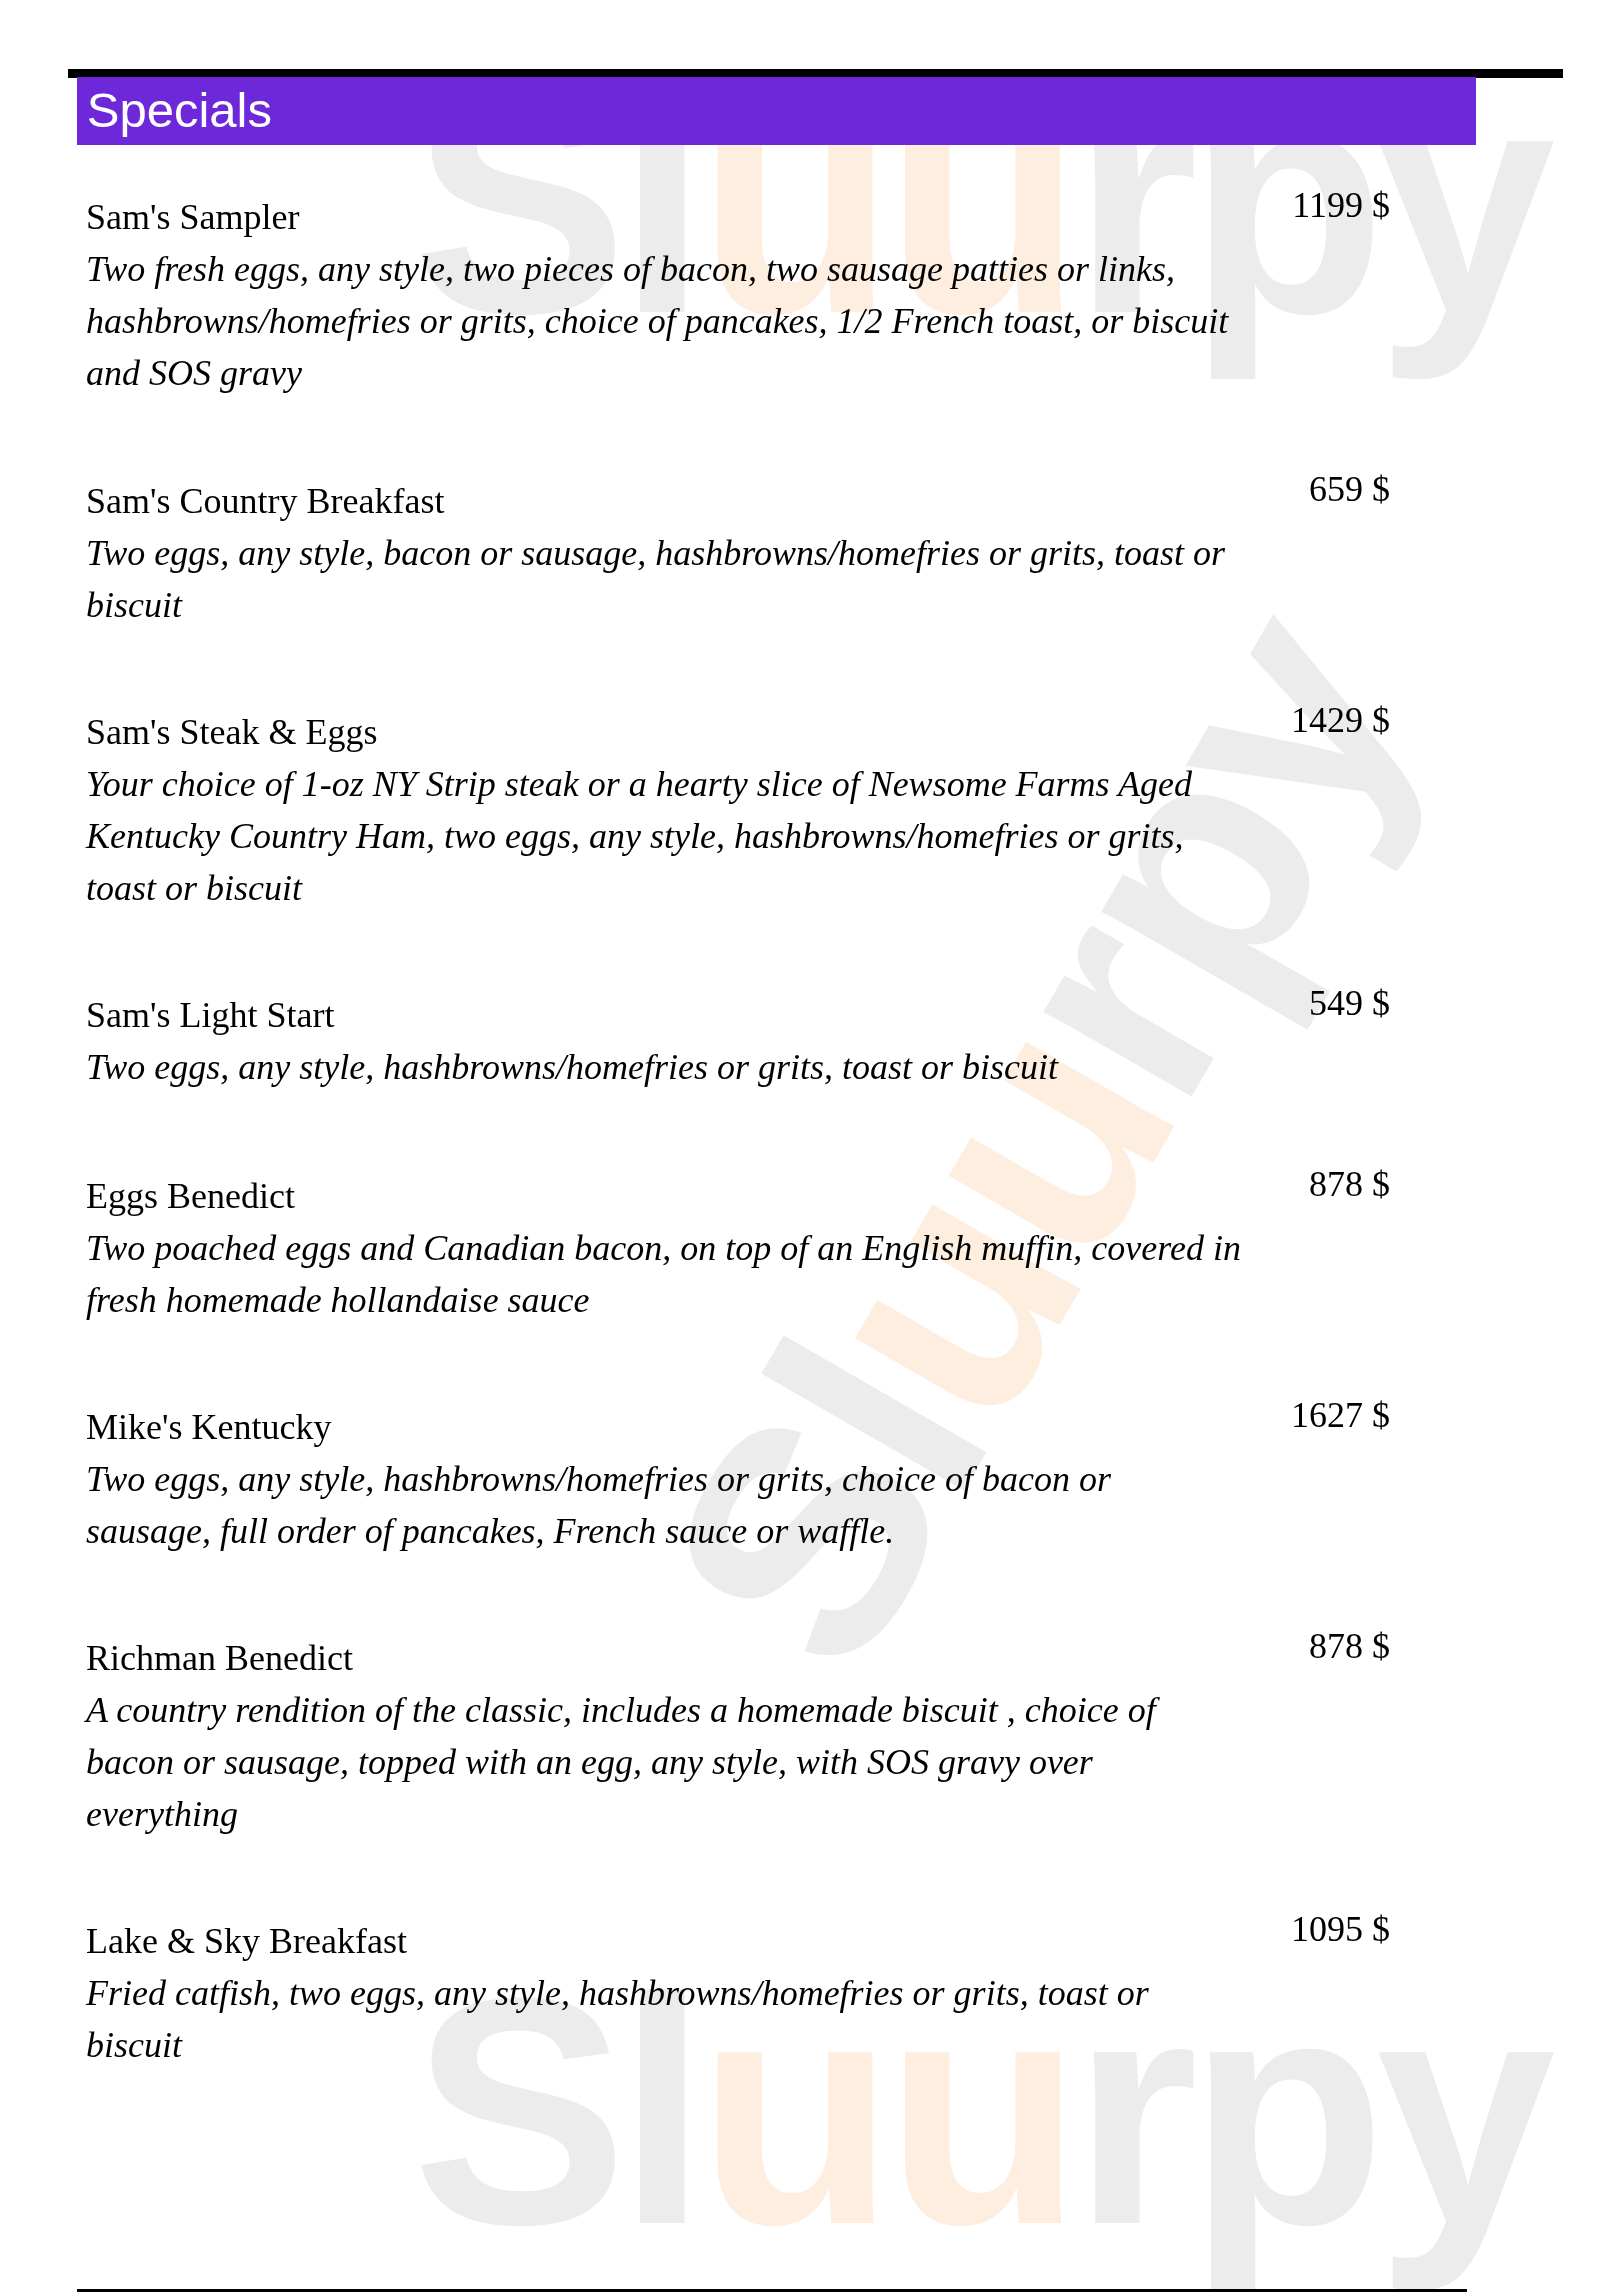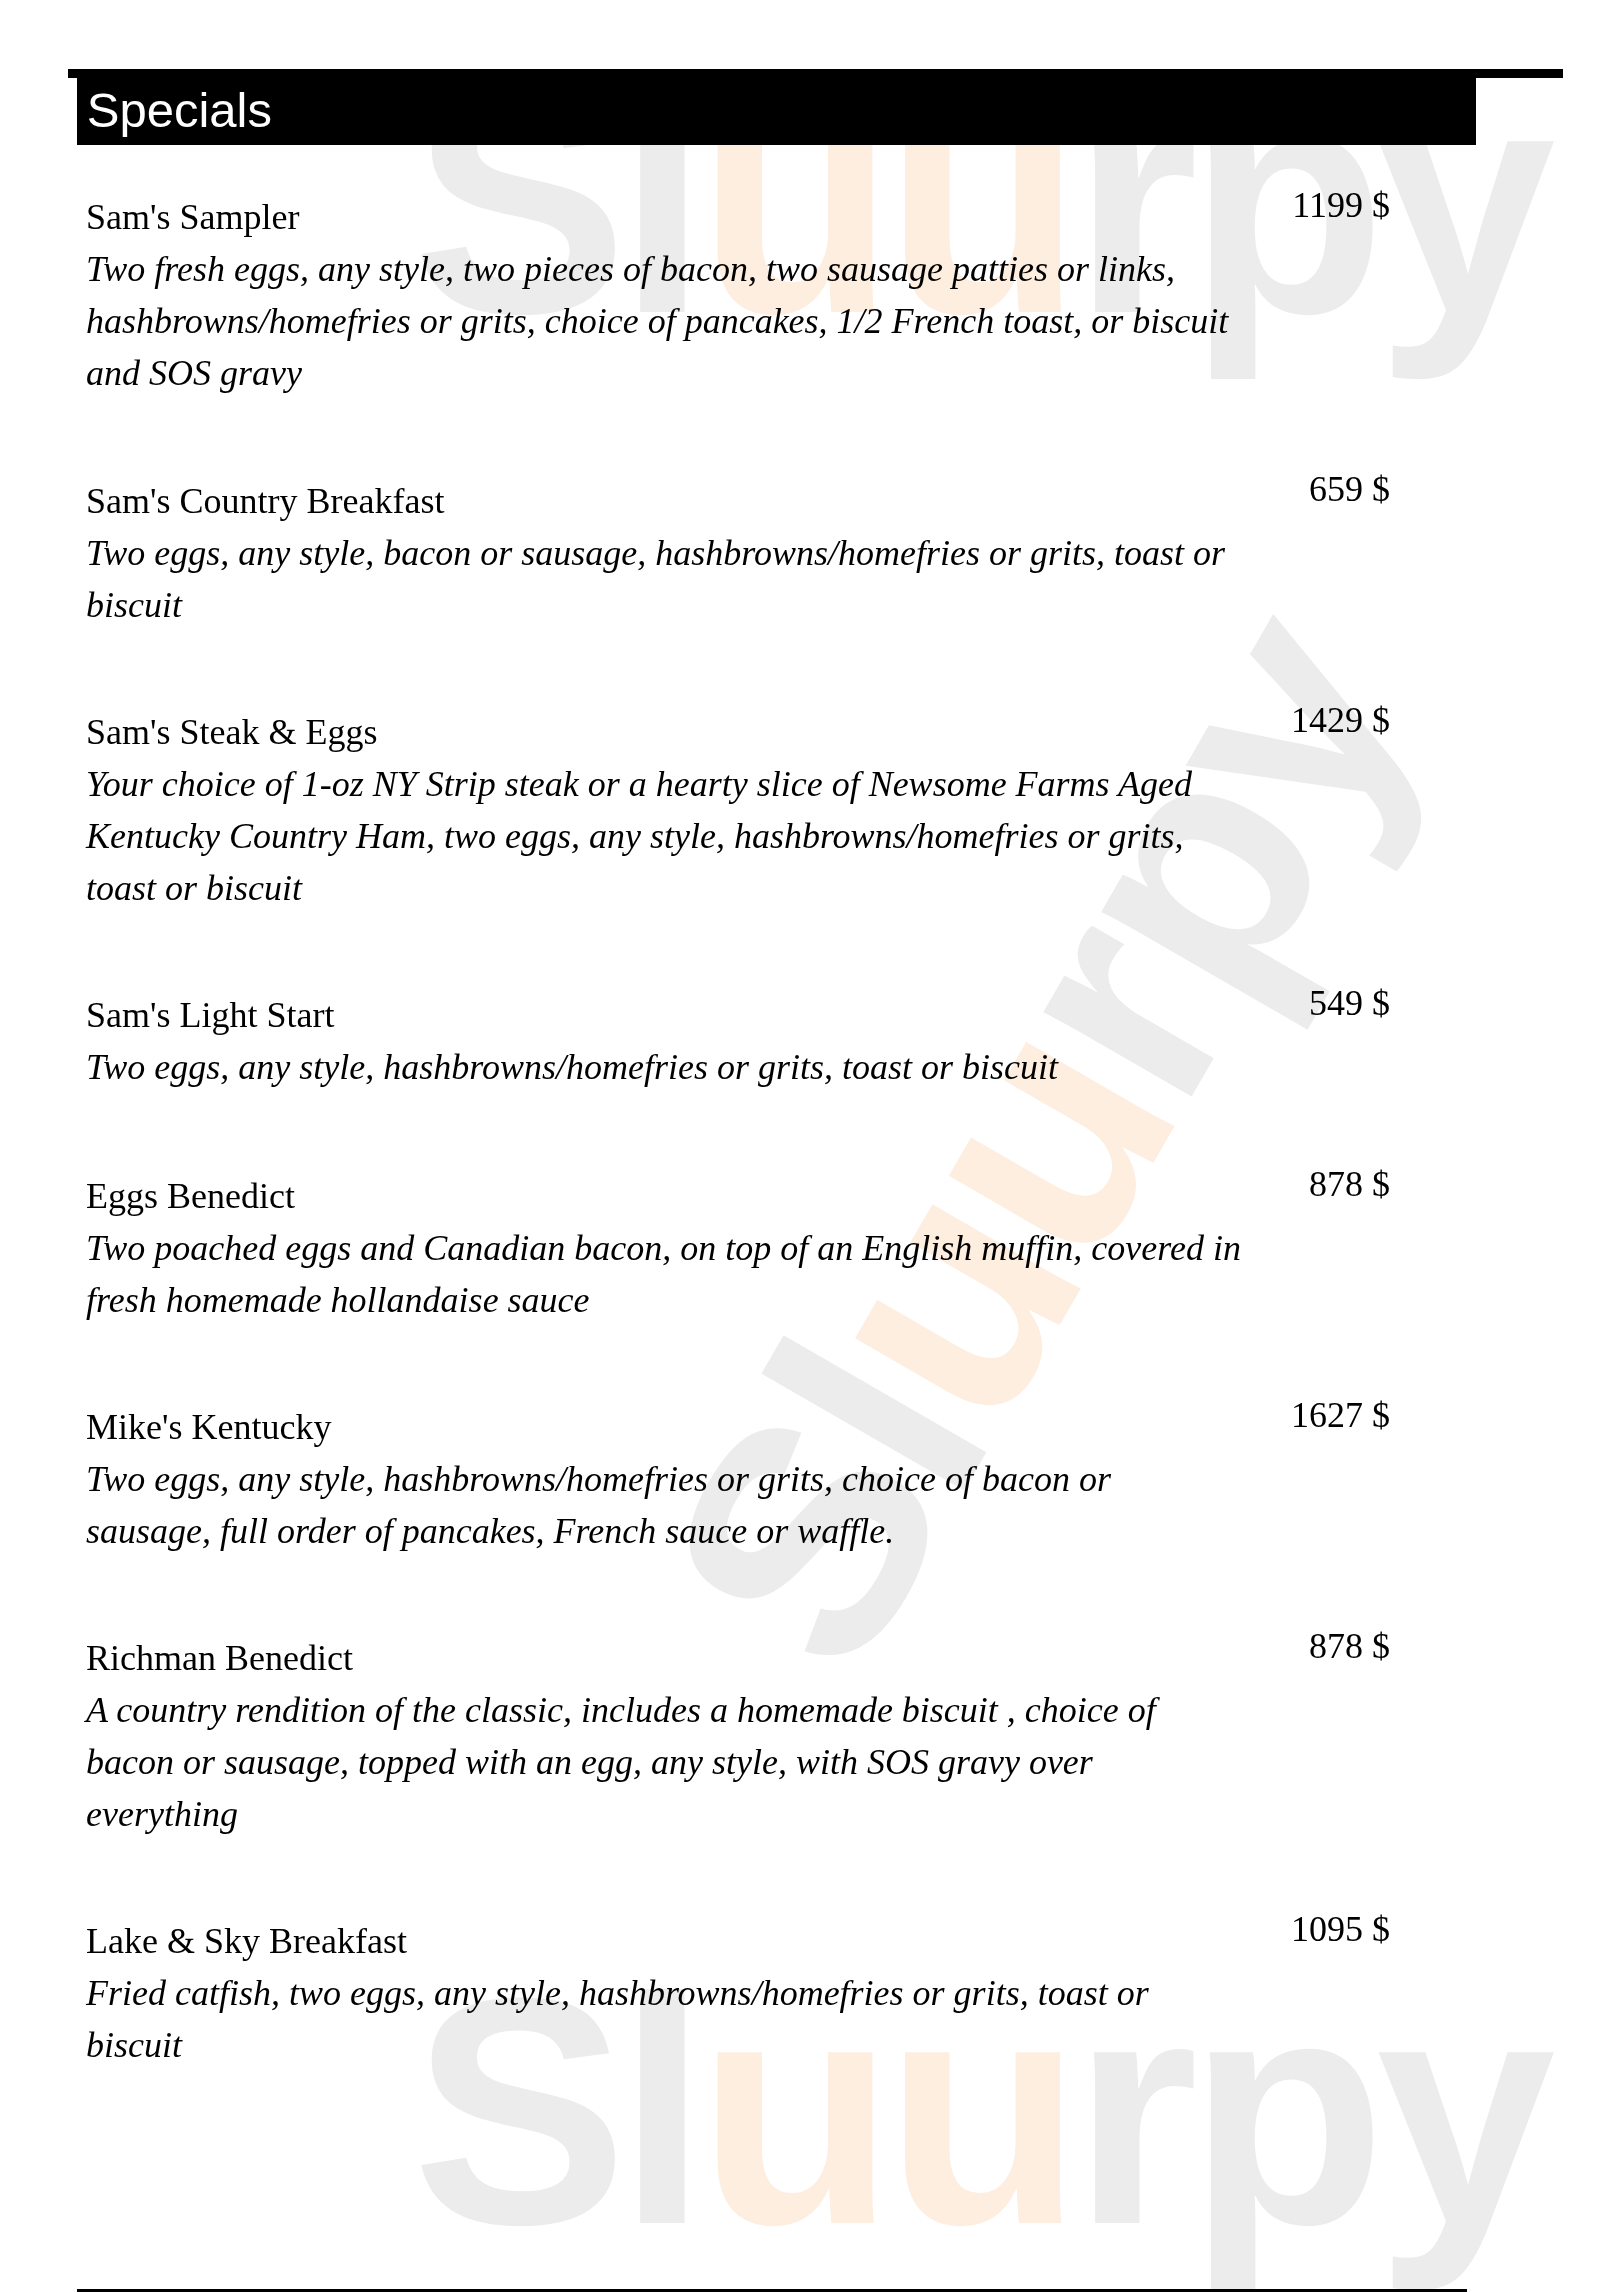--- a/index.html
+++ b/index.html
@@ -1,18 +1,18 @@
 <!DOCTYPE html>
 <html><head>
 <meta charset="utf-8">
 <style>
   html, body { margin: 0; padding: 0; background: #ffffff; }
   body { width: 1621px; height: 2293px; position: relative; overflow: hidden; }
   .top-rule { position: absolute; left: 68px; top: 69px; width: 1495px; height: 8.8px; background: #000; }
-  .header-bar { position: absolute; left: 77px; top: 77px; width: 1399px; height: 68px; background: #000000; }
+  .header-bar { position: absolute; left: 77px; top: 77px; width: 1399px; height: 68px; background: #6d28d9; }
   .header-title { position: absolute; left: 9.8px; top: 5.9px; color: #fff; font-family: "Liberation Sans", sans-serif; font-size: 49px; line-height: 55px; letter-spacing: 0px; }
   .watermark { position: absolute; font-family: "Liberation Sans", sans-serif; font-weight: bold; font-size: 323px; line-height: 1; letter-spacing: -9.8px; pointer-events: none; }
   .watermark .g { color: #ececec; }
   .watermark .o { color: #fdeee0; }
   .item { position: absolute; left: 86px; width: 1304px; font-family: "Liberation Serif", serif; font-size: 36px; line-height: 52px; color: #000; }
   .item-name { display: block; margin-top: 12px; }
   .item-price { position: absolute; right: 0; top: 0; text-align: center; }
   .item-desc { display: block; width: 1157px; font-style: italic; }
   .bottom-rule { position: absolute; left: 77px; top: 2289px; width: 1390px; height: 3.9px; background: #000; }
 </style>

